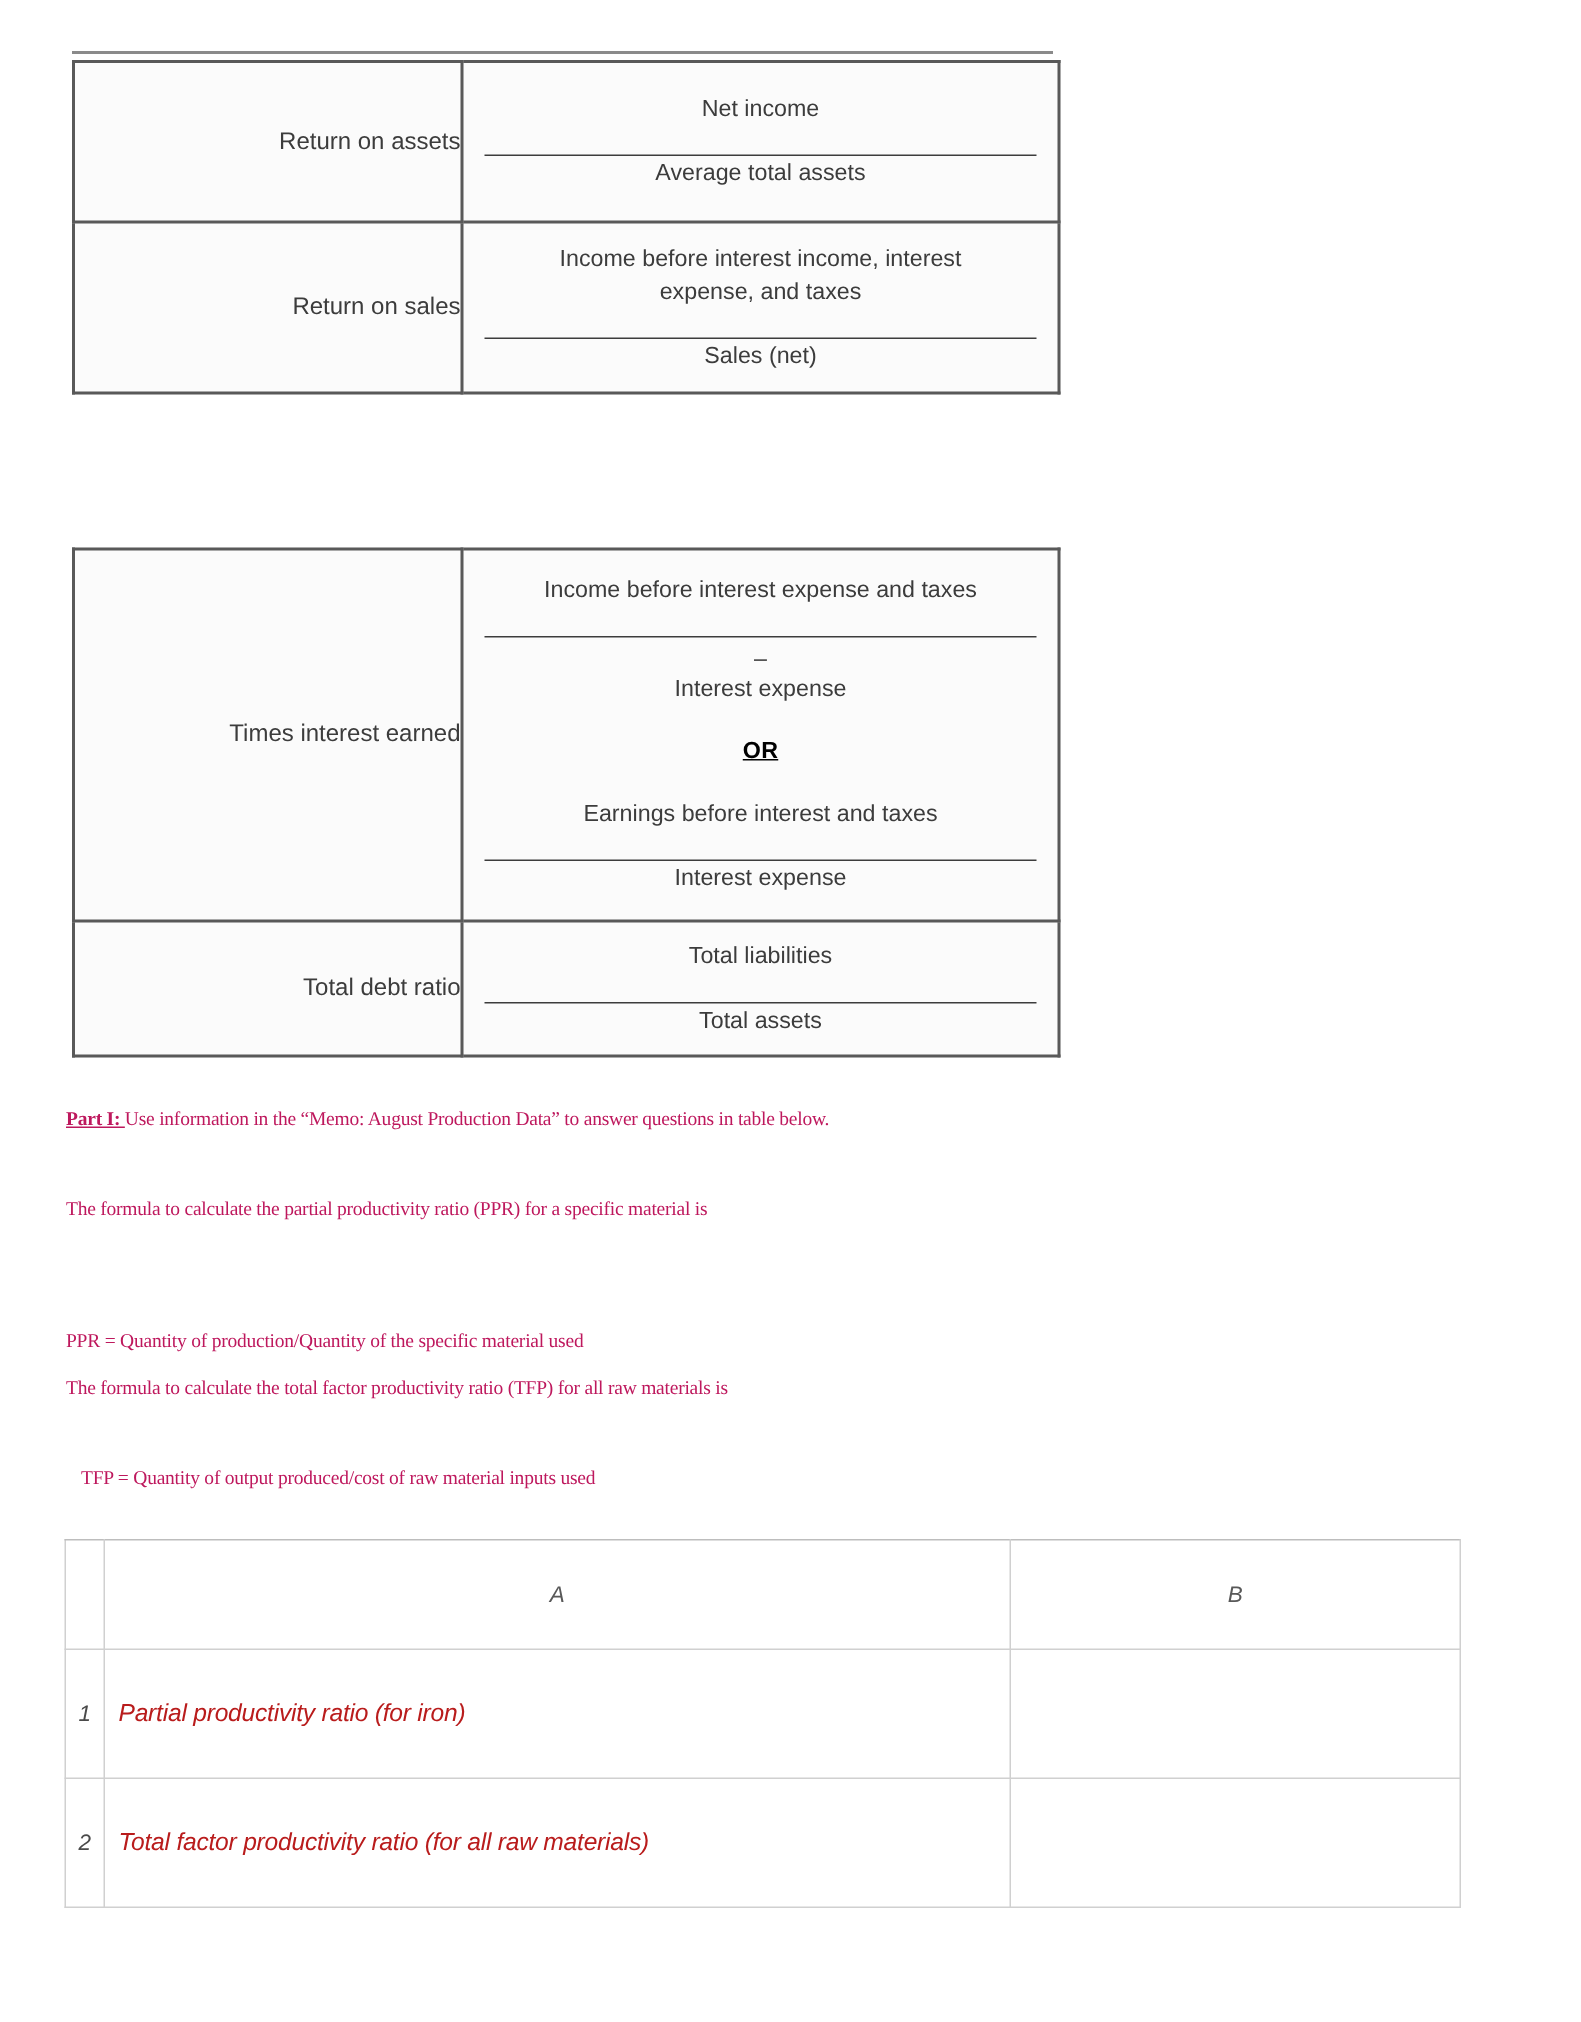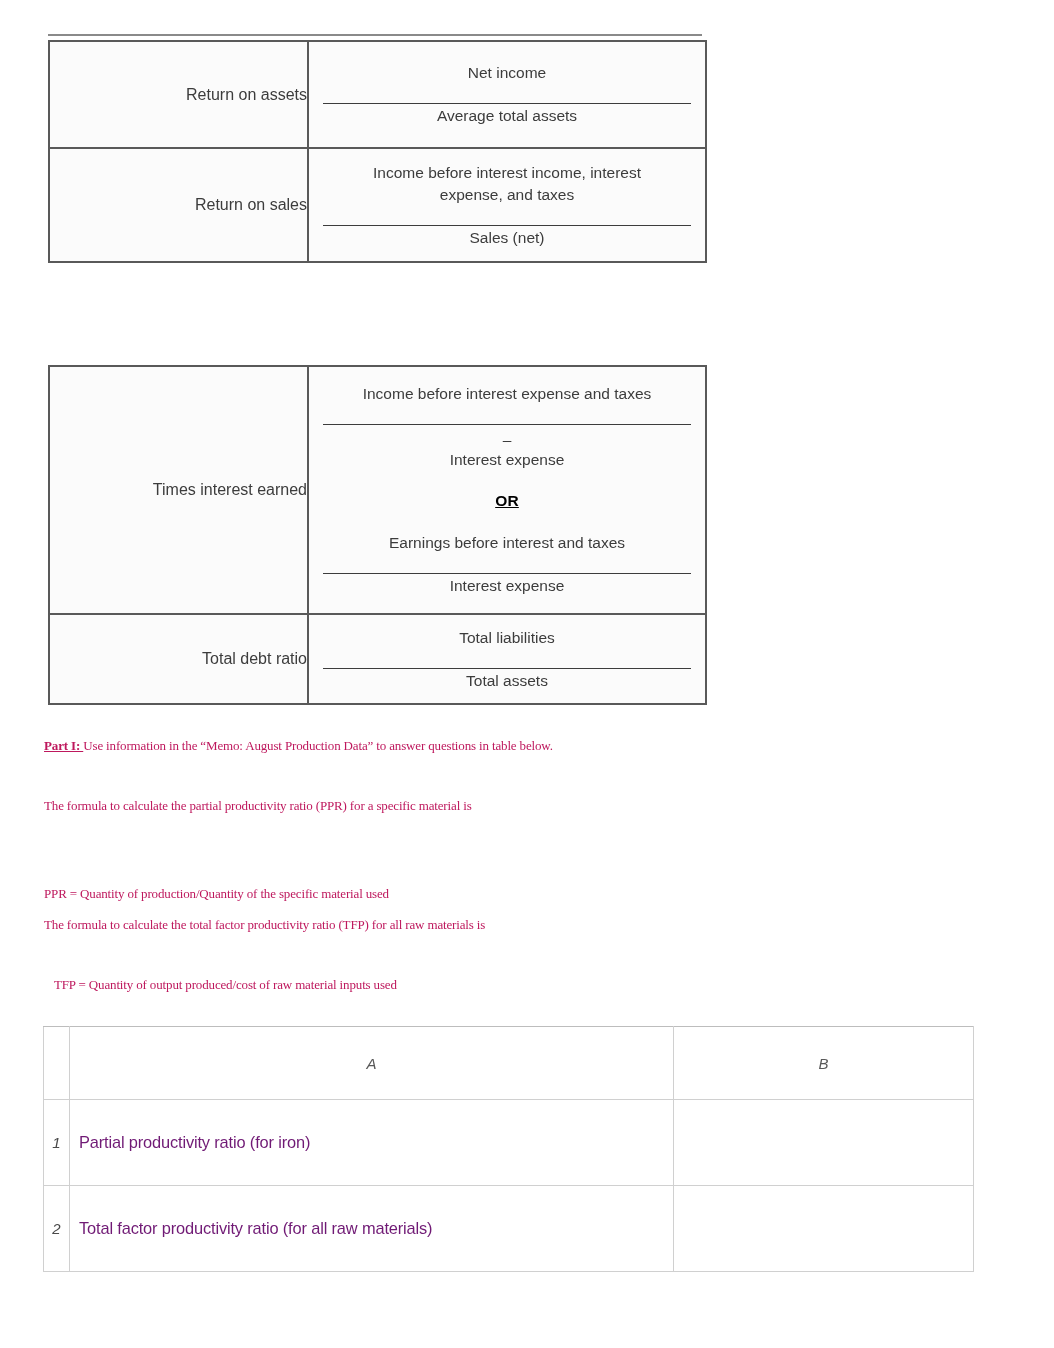--- a/index.html
+++ b/index.html
@@ -127,26 +127,27 @@
   .sheet .corner { border-right: 1px solid #d0d0d0; }
   .sheet .rownum {
     text-align: center;
     font-style: italic;
     font-size: 15px;
     color: #4a4a4a;
     vertical-align: middle;
   }
   .sheet .cell-a {
     font-size: 16.4px;
-    color: #701a75;
+    color: #b91c1c;
     padding-left: 9px;
     vertical-align: middle;
     height: 85px;
     letter-spacing: -0.15px;
     white-space: nowrap;
+    font-style: italic;
   }
   .sheet .cell-b { vertical-align: middle; }
 </style>
 </head>
 <body>
 
 <div class="top-stub" style="left:48px;  top:34px; width:258px;"></div>
 <div class="top-stub" style="left:306px; top:34px; width:396px;"></div>
 
 <table class="ratio-table" style="left:48px; top:40px;">

